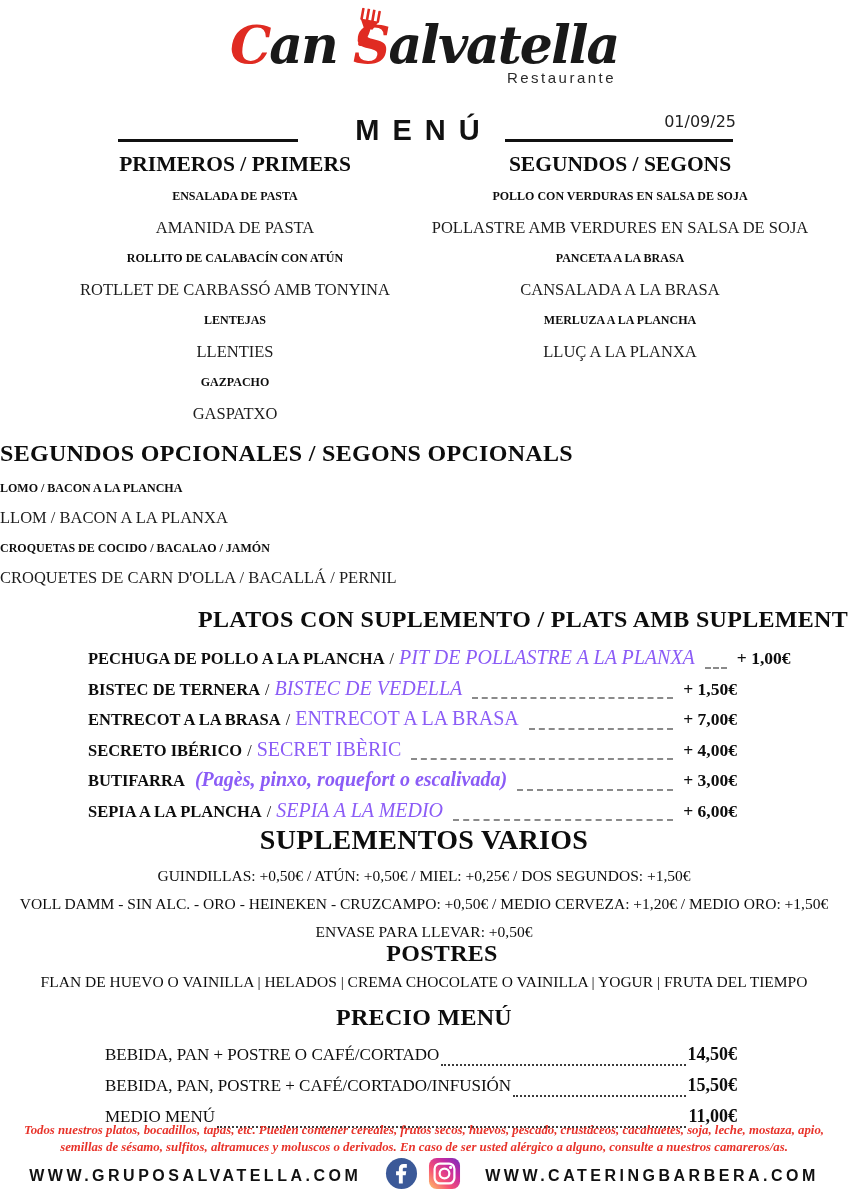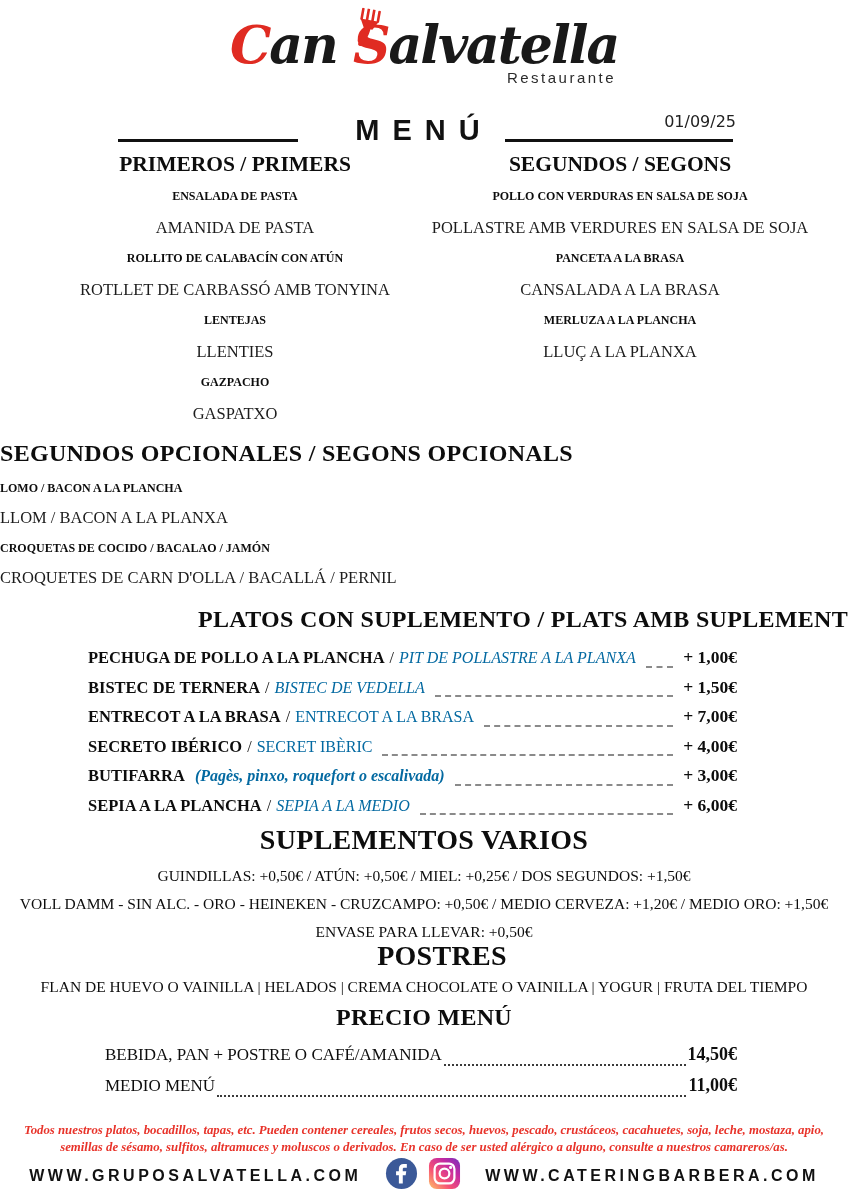--- a/index.html
+++ b/index.html
@@ -43,32 +43,32 @@
   .section-header { font-weight:bold; font-size:24px; letter-spacing:0.3px; }
   .optional .lines { margin-top:6px; line-height:30px; }
 
   
   .supplements { position:absolute; top:606px; left:0; right:0; }
   .supplements .section-header { text-align:right; }
   .sup-rows { margin:10px 111px 0 88px; }
   .sup-row { display:flex; align-items:baseline; line-height:29.5px; }
   .sup-es { font-weight:bold; font-size:16.5px; white-space:nowrap; }
   .sup-sep { font-size:16px; margin:0 5px; }
-  .sup-ca { font-size:16px; white-space:nowrap; color:#0369a1; }
+  .sup-ca { font-size:20px; white-space:nowrap; color:#8b5cf6; }
   .sup-ca.it { font-style:italic; }
   .sup-ca.bold-it { font-style:italic; font-weight:bold; }
   .leader { flex:1; border-bottom:2px dashed #8a8a8a; margin:0 10px 5px 10px; align-self:flex-end; min-width:22px; }
   .sup-price { font-weight:bold; font-size:17.5px; white-space:nowrap; }
 
   
   .extras { position:absolute; top:824px; left:0; right:0; text-align:center; }
   .extras .section-header { font-size:28px; }
   .extras .lines { margin-top:6px; line-height:28px; font-size:15.5px; }
   .desserts { position:absolute; top:940px; left:0; right:0; text-align:center; }
-  .desserts .section-header { font-size:28px;padding-left:36px; }
+  .desserts .section-header { font-size:24px;padding-left:36px; }
   .desserts .line { margin-top:6px; font-size:15.5px; }
 
   
   .pricemenu { position:absolute; top:1004px; left:0; right:0; }
   .pricemenu .section-header { text-align:center; font-size:24px; }
   .price-rows { margin:8px 111px 0 105px; }
   .price-row { display:flex; align-items:baseline; line-height:30px; }
   .price-label { font-size:17px; white-space:nowrap; }
   .dots { flex:1; border-bottom:2px dotted #3a3a3a; margin:0 2px 4px 2px; align-self:flex-end; }
   .price-val { font-weight:bold; font-size:18px; white-space:nowrap; }
@@ -205,23 +205,28 @@
 
   <div class="desserts">
     <div class="section-header">POSTRES</div>
     <div class="line">FLAN DE HUEVO O VAINILLA | HELADOS | CREMA CHOCOLATE O VAINILLA | YOGUR | FRUTA DEL TIEMPO</div>
   </div>
 
   <div class="pricemenu">
     <div class="section-header">PRECIO MENÚ</div>
     <div class="price-rows">
       <div class="price-row">
-        <span class="price-label">BEBIDA, PAN + POSTRE O CAFÉ/AMANIDA</span>
+        <span class="price-label">BEBIDA, PAN + POSTRE O CAFÉ/CORTADO</span>
         <span class="dots"></span>
         <span class="price-val">14,50€</span>
+      </div>
+      <div class="price-row">
+        <span class="price-label">BEBIDA, PAN, POSTRE + CAFÉ/CORTADO/INFUSIÓN</span>
+        <span class="dots"></span>
+        <span class="price-val">15,50€</span>
       </div>
       <div class="price-row">
         <span class="price-label">MEDIO MENÚ</span>
         <span class="dots"></span>
         <span class="price-val">11,00€</span>
       </div>
     </div>
   </div>
 
   <div class="allergens">Todos nuestros platos, bocadillos, tapas, etc. Pueden contener cereales, frutos secos, huevos, pescado, crustáceos, cacahuetes, soja, leche, mostaza, apio, semillas de sésamo, sulfitos, altramuces y moluscos o derivados. En caso de ser usted alérgico a alguno, consulte a nuestros camareros/as.</div>

